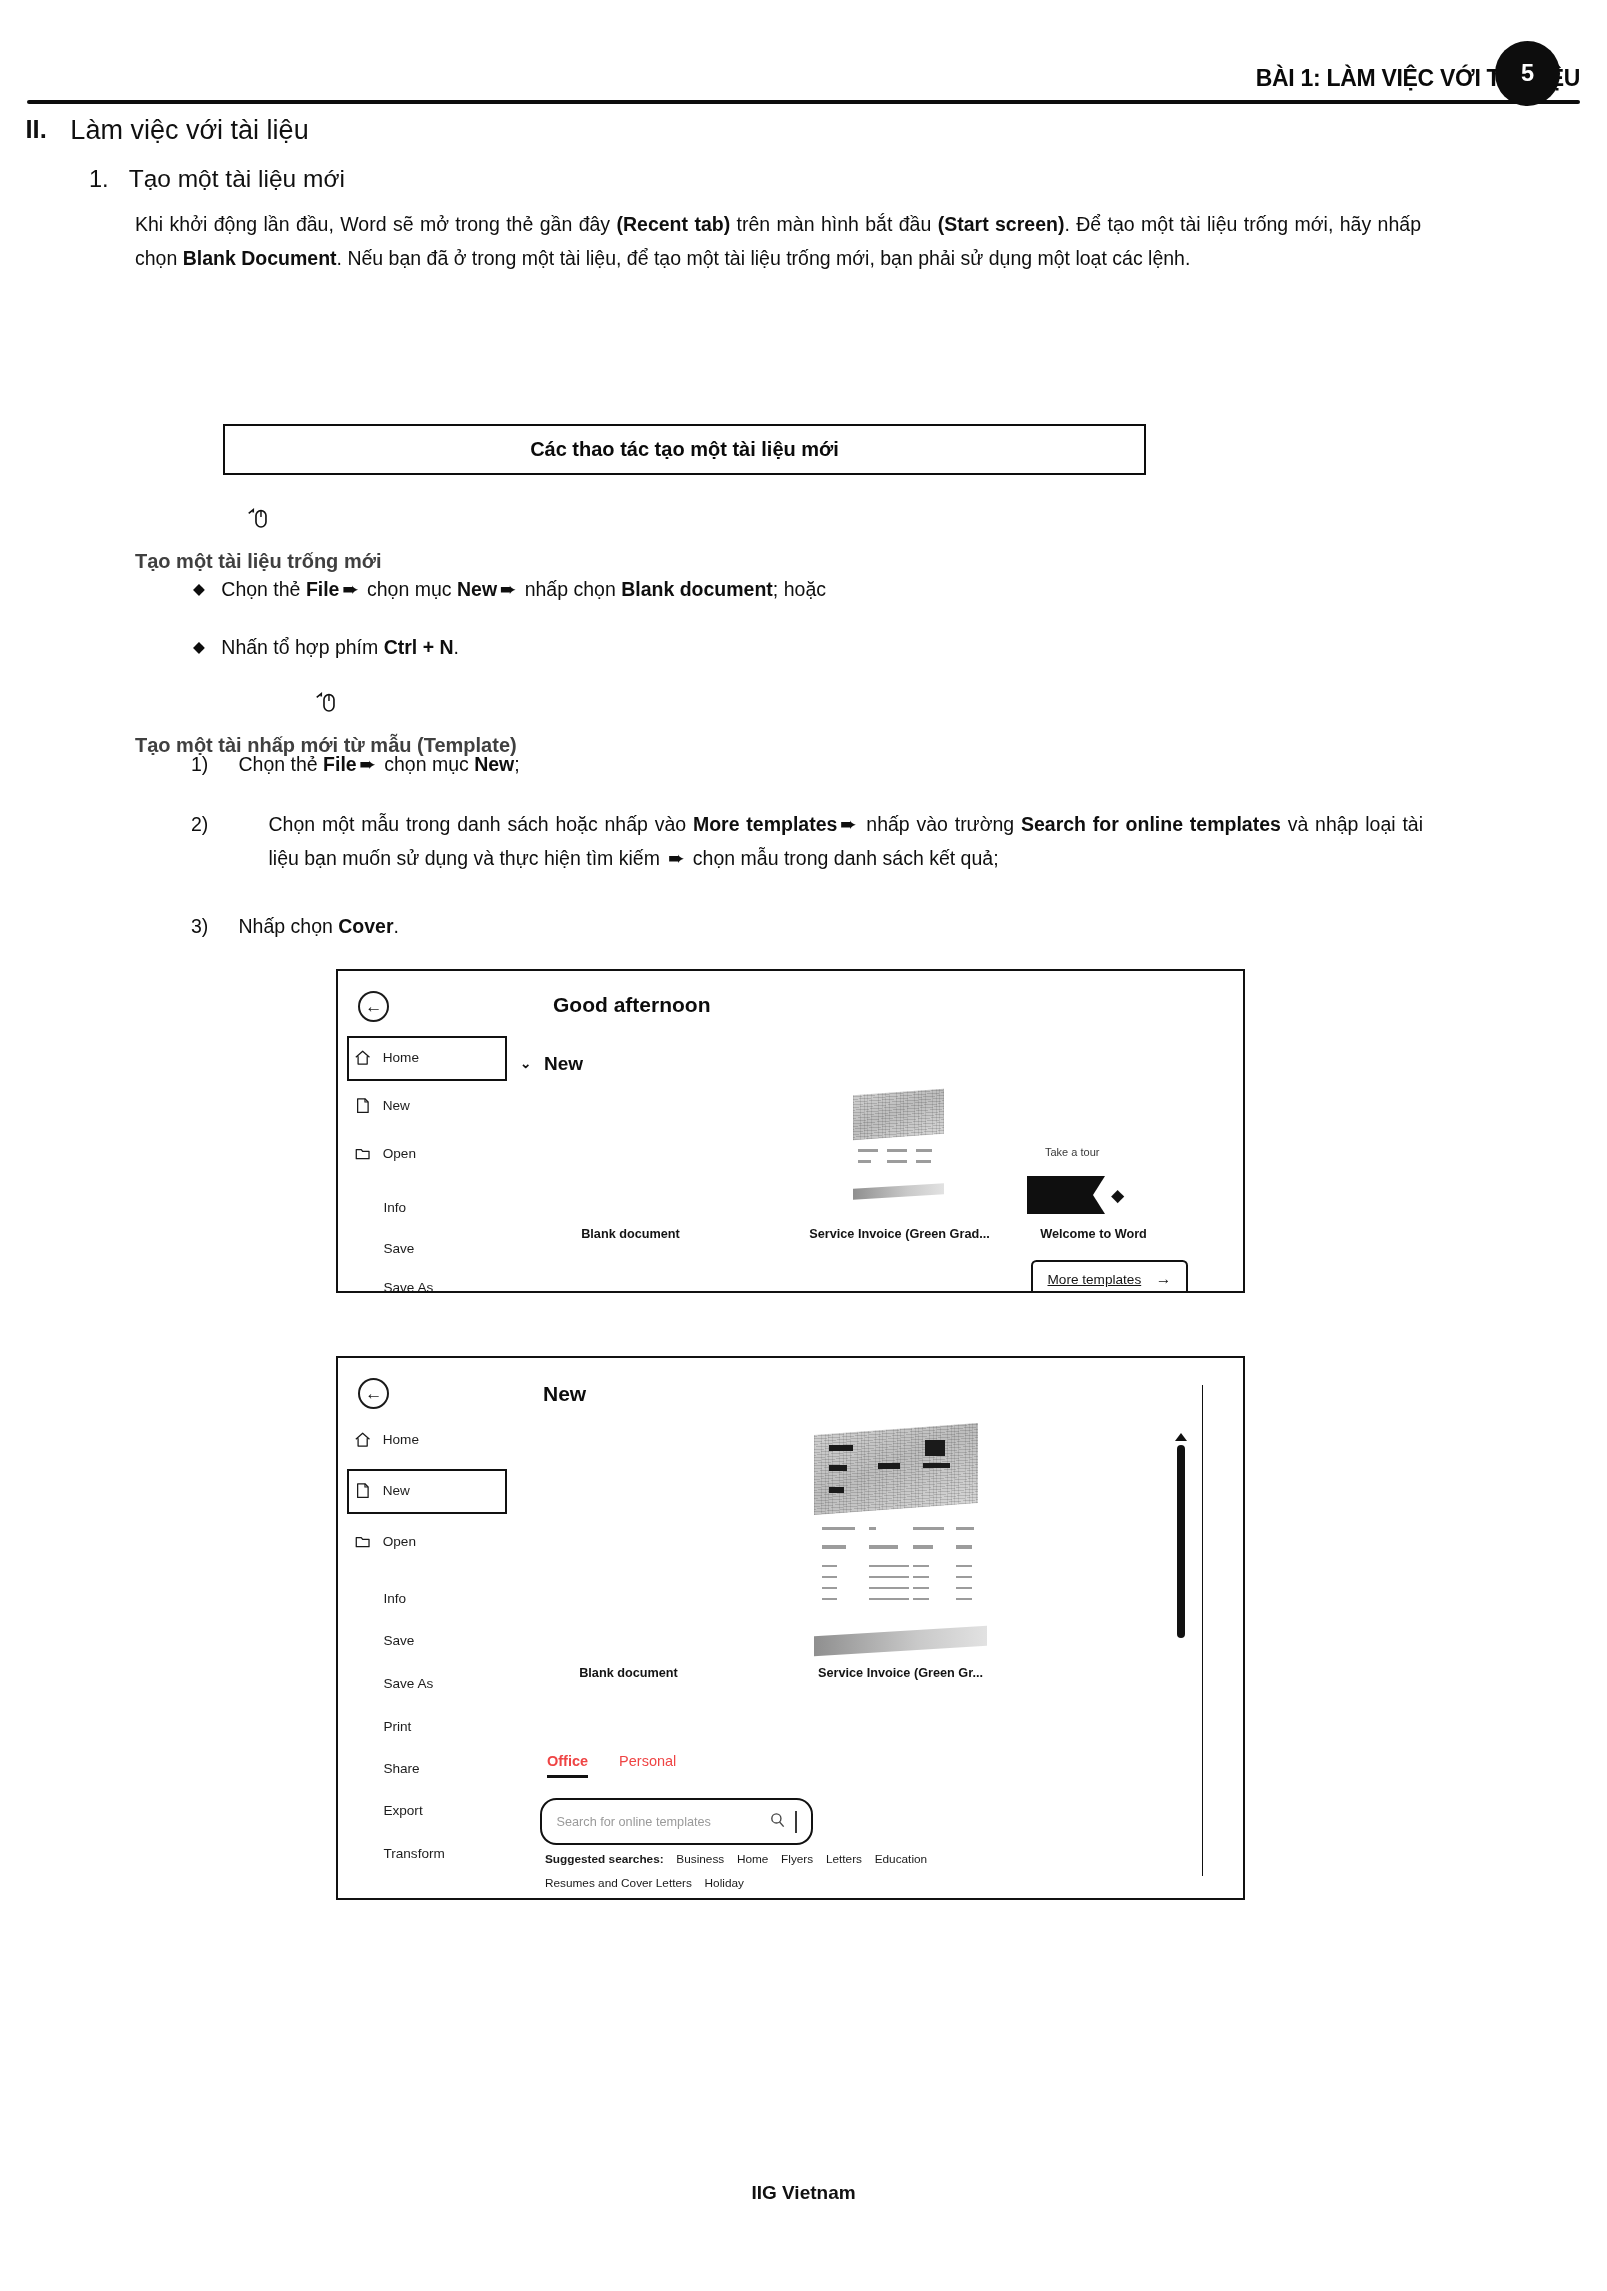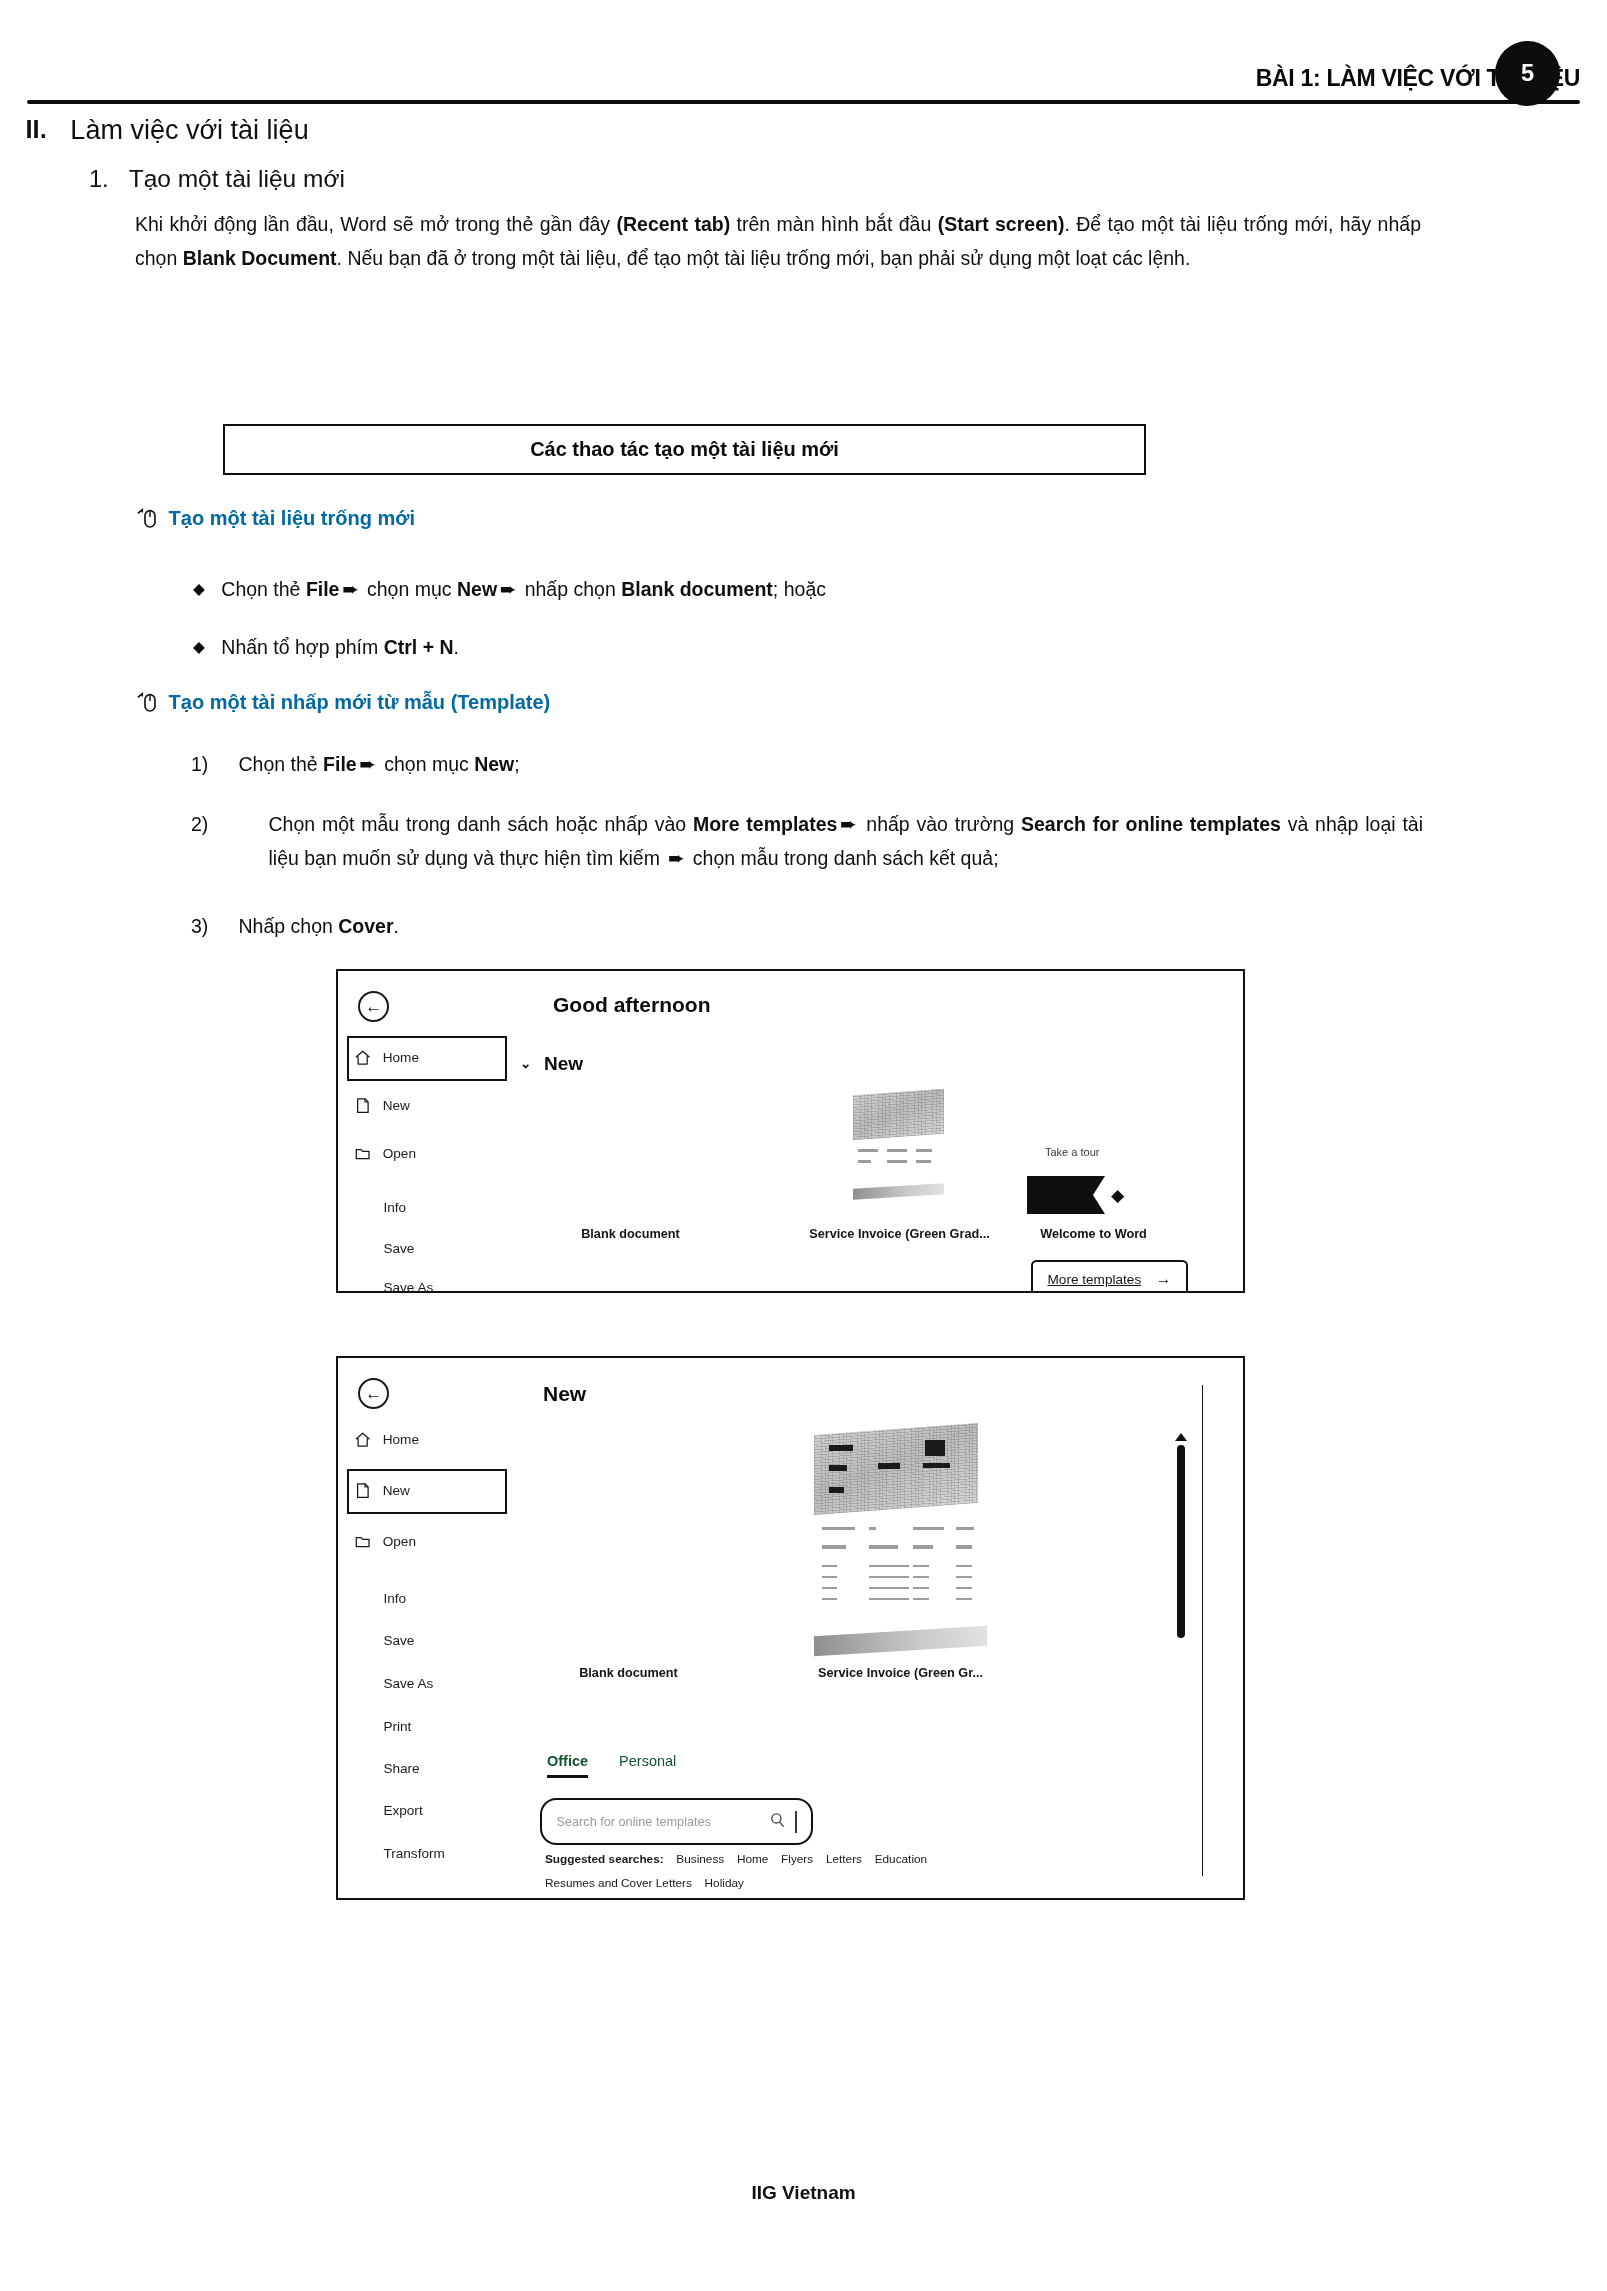--- a/index.html
+++ b/index.html
@@ -108,24 +108,25 @@
     font-size: 20px;
     font-weight: bold;
     color: #0b0b0b;
   }
 
   
   .mouse-head {
     position: absolute;
     display: flex;
     align-items: center;
-    gap: 10px;
+    gap: 19px;
     font-size: 20px;
     font-weight: bold;
-    color: #0369a1;
+    color: #404040;
+    flex-direction: column;
   }
   .mouse-head.h1 { top: 507px; left: 135px; }
   .mouse-head.h2 { top: 691px; left: 135px; }
   .mouse-ico {
     width: 23.6px;
     height: 23.6px;
     position: relative;
     flex: none;
   }
   .mouse-ico svg { display: block; }
@@ -291,21 +292,21 @@
     font-size: 13.6px; color: #141414;
     text-decoration: underline;
     white-space: nowrap;
   }
   .more-templates .arw { font-size: 15.5px; color: #141414; }
 
   
   .tabs {
     position: absolute;
     display: flex; gap: 31px;
-    font-size: 14.5px; color: #14532d;
+    font-size: 14.5px; color: #ef4444;
   }
   .tabs .tab { padding-bottom: 5.5px; white-space: nowrap; }
   .tabs .tab.active { font-weight: bold; border-bottom: 3.6px solid #111; }
 
   .search-box {
     position: absolute;
     border: 2.7px solid #111111;
     border-radius: 16.4px;
     background: #fff;
     display: flex; align-items: center;

